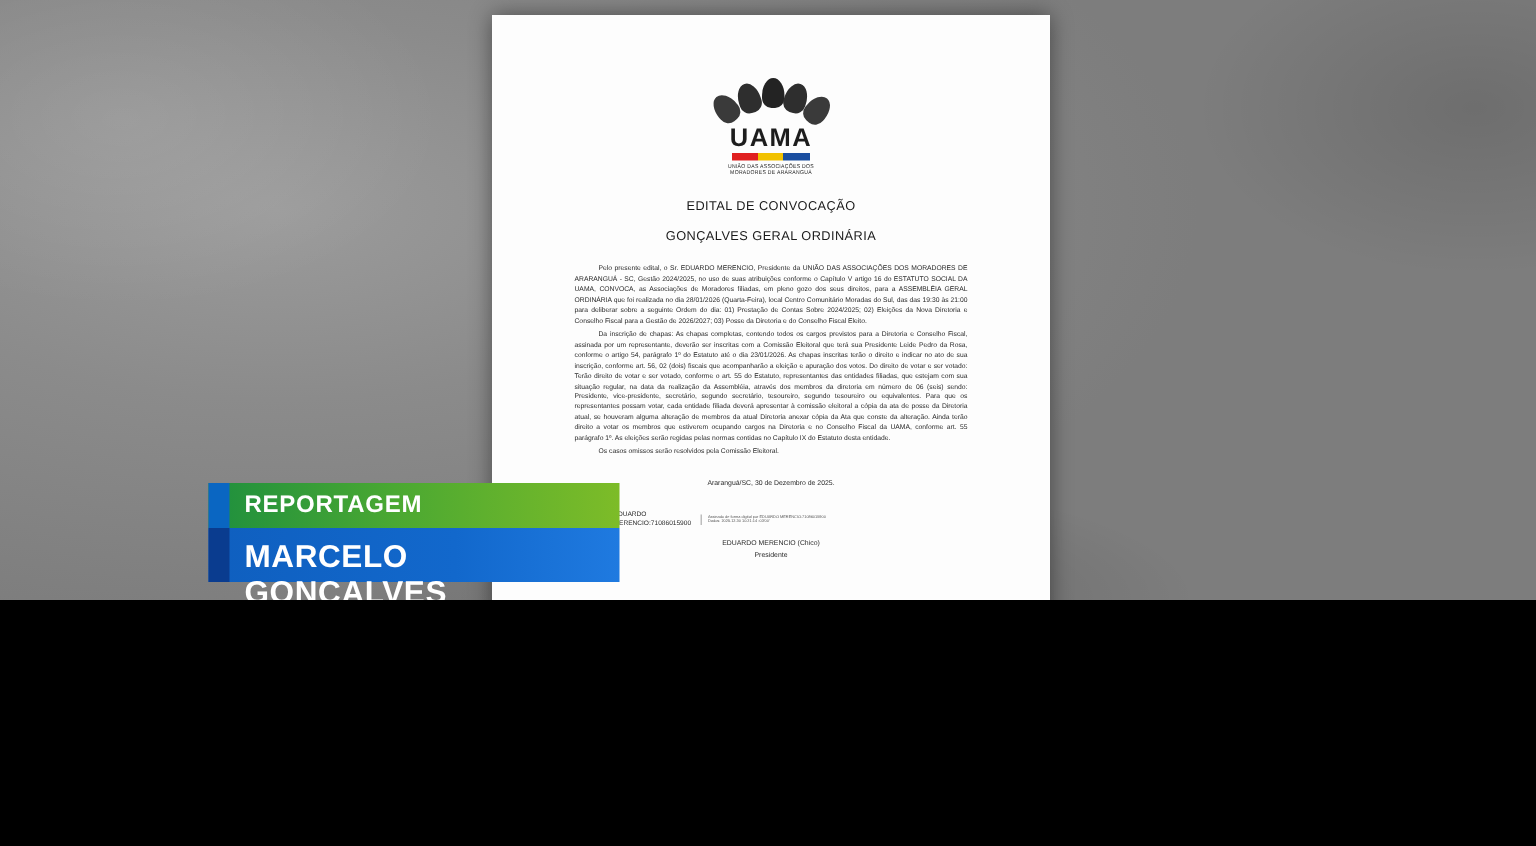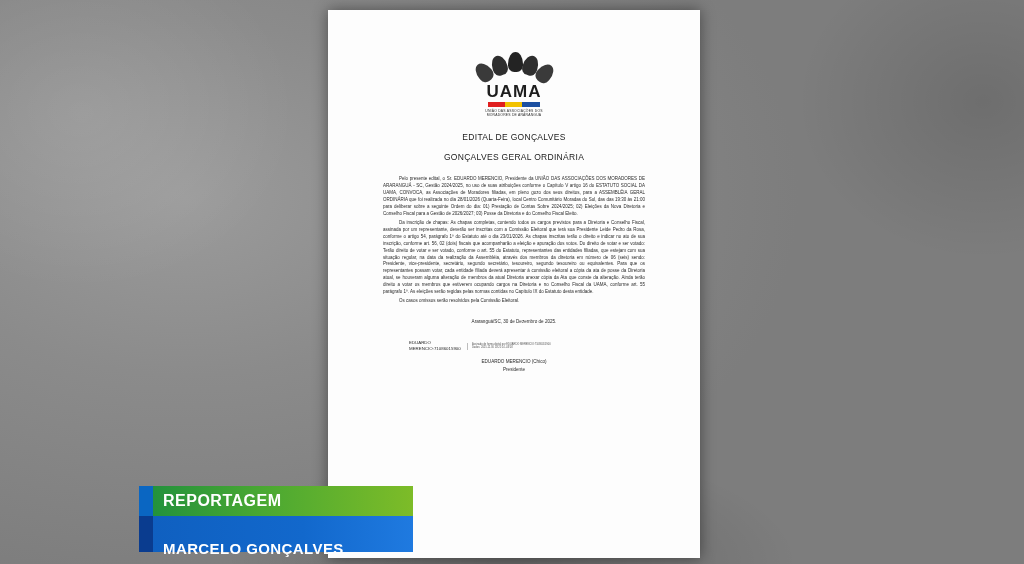--- a/index.html
+++ b/index.html
@@ -3,21 +3,21 @@
 <meta charset="utf-8">
 <style>
   html, body {
     margin: 0;
     padding: 0;
     background: #000;
   }
   #screen {
     position: relative;
     width: 1024px;
-    height: 564px;
+    height: 400px;
     overflow: hidden;
     font-family: "Liberation Sans", sans-serif;
     background: #f97316;
   }
   
   #bg {
     position: absolute;
     inset: 0;
     background:
       radial-gradient(ellipse 60% 70% at 18% 35%, #9b9b9b 0%, #8b8b8b 45%, #7d7d7d 100%),
@@ -205,21 +205,21 @@
   }
   .lt-top .lt-label {
     color: #ffffff;
     font-size: 16px;
     font-weight: bold;
     letter-spacing: .5px;
     padding-left: 10px;
   }
   .lt-bottom .lt-label {
     color: #ffffff;
-    font-size: 15px;
+    font-size: 21px;
     font-weight: bold;
     letter-spacing: .4px;
     padding-left: 10px;
     margin-top: 28px;
   }
 </style>
 </head>
 <body>
 
 <div id="screen">
@@ -236,21 +236,21 @@
             <span class="leaf l3"></span>
             <span class="leaf l4"></span>
             <span class="leaf l5"></span>
           </div>
           <div class="logo-word">UAMA</div>
           <div class="logo-bar"></div>
           <div class="logo-sub">UNIÃO DAS ASSOCIAÇÕES DOS MORADORES DE ARARANGUÁ</div>
         </div>
       </div>
 
-      <div class="doc-title">EDITAL DE GONÇALVES</div>
+      <div class="doc-title">EDITAL DE CONVOCAÇÃO</div>
       <div class="doc-subtitle">GONÇALVES GERAL ORDINÁRIA</div>
 
       <div class="body-text">
         <p>Pelo presente edital, o Sr. EDUARDO MERENCIO, Presidente da UNIÃO DAS ASSOCIAÇÕES DOS MORADORES DE ARARANGUÁ - SC, Gestão 2024/2025, no uso de suas atribuições conforme o Capítulo V artigo 16 do ESTATUTO SOCIAL DA UAMA, CONVOCA, as Associações de Moradores filiadas, em pleno gozo dos seus direitos, para a ASSEMBLÉIA GERAL ORDINÁRIA que foi realizada no dia 28/01/2026 (Quarta-Feira), local Centro Comunitário Moradas do Sul, das das 19:30 às 21:00 para deliberar sobre a seguinte Ordem do dia: 01) Prestação de Contas Sobre 2024/2025; 02) Eleições da Nova Diretoria e Conselho Fiscal para a Gestão de 2026/2027; 03) Posse da Diretoria e do Conselho Fiscal Eleito.</p>
         <p>Da inscrição de chapas: As chapas completas, contendo todos os cargos previstos para a Diretoria e Conselho Fiscal, assinada por um representante, deverão ser inscritas com a Comissão Eleitoral que terá sua Presidente Leide Pedro da Rosa, conforme o artigo 54, parágrafo 1º do Estatuto até o dia 23/01/2026. As chapas inscritas terão o direito e indicar no ato de sua inscrição, conforme art. 56, 02 (dois) fiscais que acompanharão a eleição e apuração dos votos. Do direito de votar e ser votado: Terão direito de votar e ser votado, conforme o art. 55 do Estatuto, representantes das entidades filiadas, que estejam com sua situação regular, na data da realização da Assembléia, através dos membros da diretoria em número de 06 (seis) sendo: Presidente, vice-presidente, secretário, segundo secretário, tesoureiro, segundo tesoureiro ou equivalentes. Para que os representantes possam votar, cada entidade filiada deverá apresentar à comissão eleitoral a cópia da ata de posse da Diretoria atual, se houveram alguma alteração de membros da atual Diretoria anexar cópia da Ata que conste da alteração. Ainda terão direito a votar os membros que estiverem ocupando cargos na Diretoria e no Conselho Fiscal da UAMA, conforme art. 55 parágrafo 1º. As eleições serão regidas pelas normas contidas no Capítulo IX do Estatuto desta entidade.</p>
         <p>Os casos omissos serão resolvidos pela Comissão Eleitoral.</p>
       </div>
 
       <div class="date-line">Araranguá/SC, 30 de Dezembro de 2025.</div>
 

